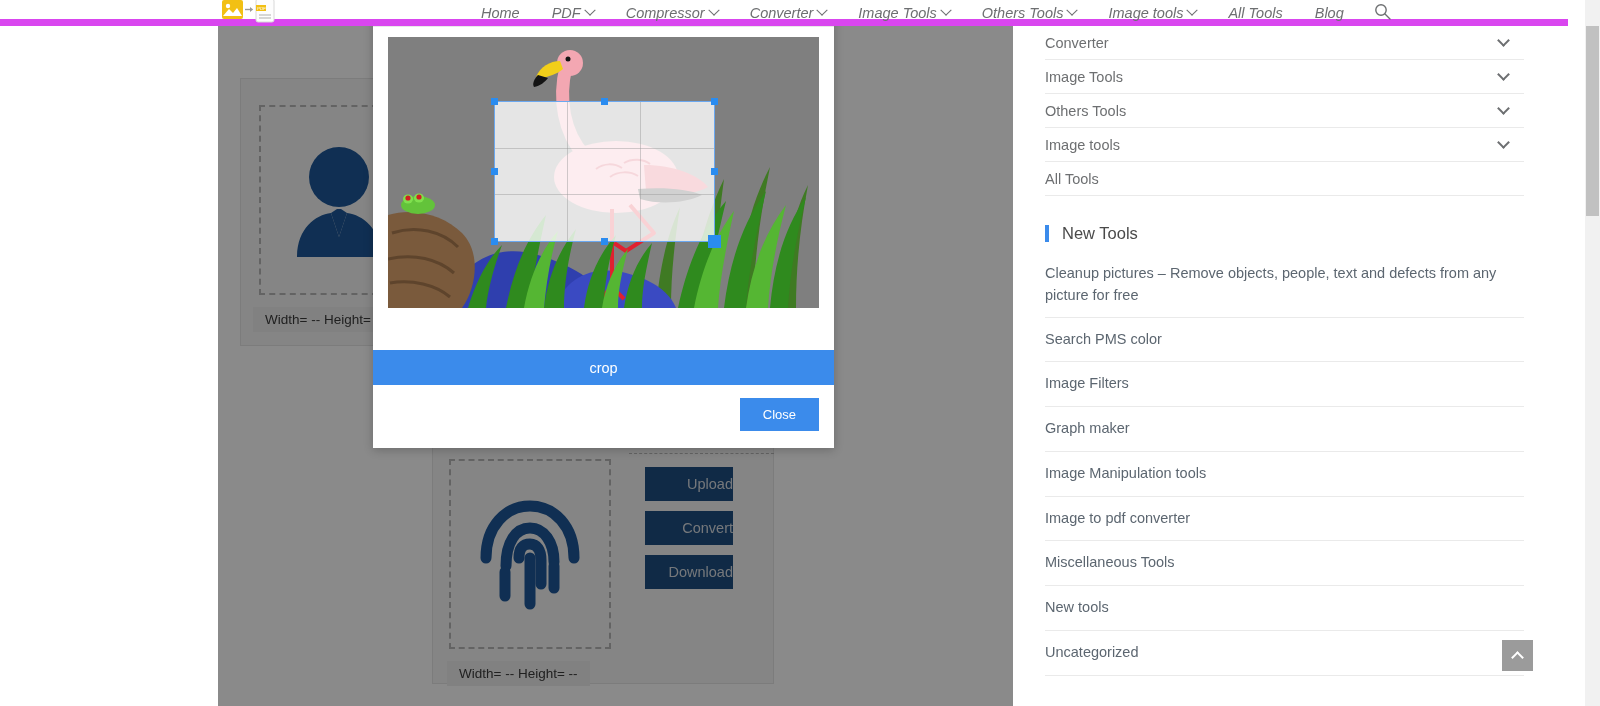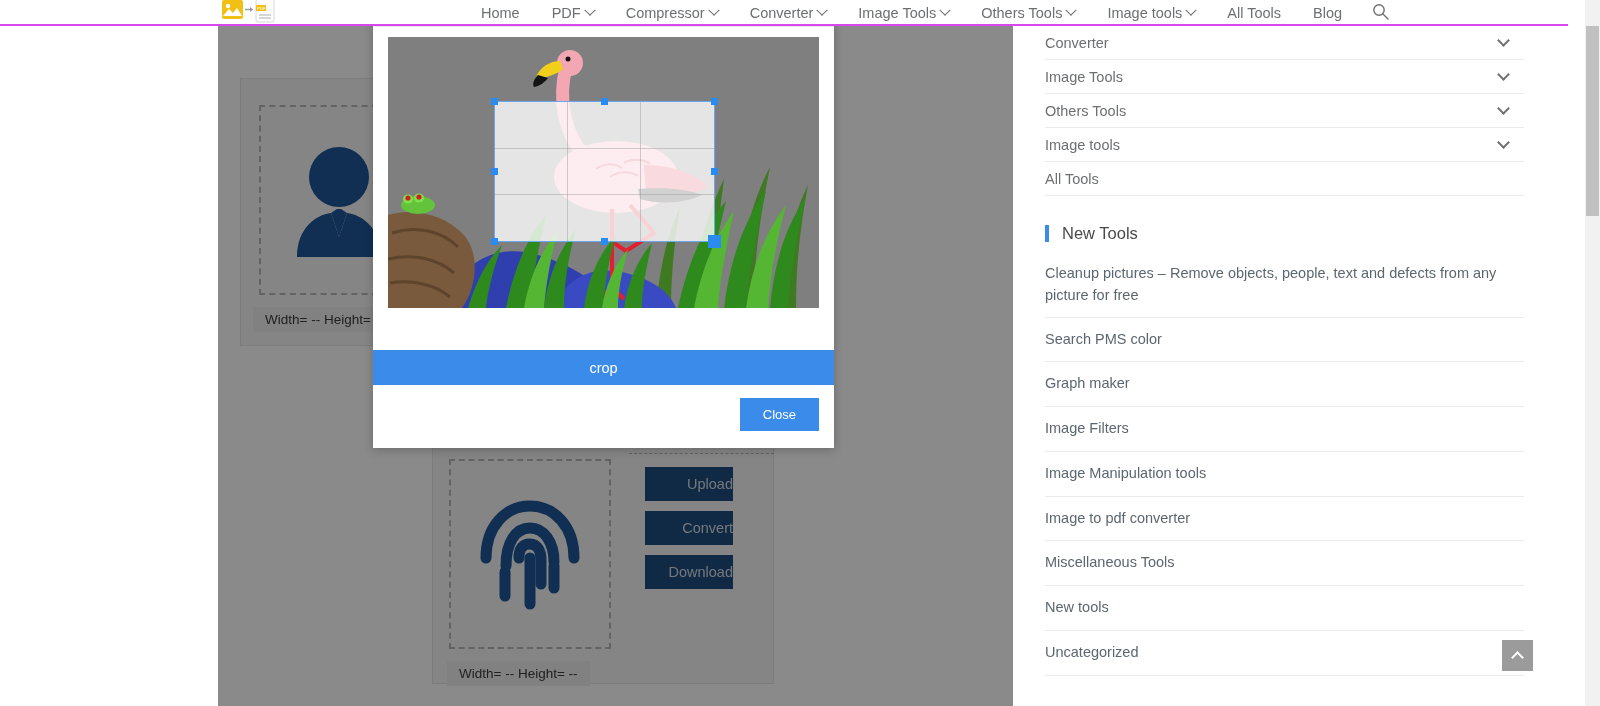--- a/index.html
+++ b/index.html
@@ -9,21 +9,22 @@
     overflow: hidden;
     font-family: "Liberation Sans", sans-serif;
     background: #ffffff;
   }
   .page { position: relative; width: 1600px; height: 706px; background:#fff; }
 
   
   .topnav {
     position: absolute; top: 0; left: 0; width: 1568px; height: 26px;
     background: #ffffff; z-index: 60;
-    border-bottom: 2px solid #d946ef;
+    border-bottom: 7px solid #d946ef;
+    font-style: italic;
   }
   .logo {
     position: absolute; left: 220px; top: -4px;
     width: 62px; height: 30px;
   }
   .logo svg { display:block; }
   .nav-items {
     position: absolute; left: 465px; top: 0; height: 26px;
     display: flex; align-items: center; gap: 0px;
   }
@@ -418,22 +419,22 @@
       <span>All Tools</span>
     </div>
 
     <div class="sb-heading">
       <span class="bar"></span>
       <span>New Tools</span>
     </div>
     <div class="sb-link tall">Cleanup pictures – Remove objects, people, text and defects from any picture for free</div>
     <div class="sb-link">Search PMS color</div>
 
+    <div class="sb-link">Image Filters</div>
     <div class="sb-link">Graph maker</div>
-    <div class="sb-link">Image Filters</div>
     <div class="sb-link">Image Manipulation tools</div>
     <div class="sb-link">Image to pdf converter</div>
     <div class="sb-link">Miscellaneous Tools</div>
     <div class="sb-link">New tools</div>
     <div class="sb-link">Uncategorized</div>
   </div>
 
   <div class="scrollbar-track"></div>
   <div class="scrollbar-thumb"></div>
   <div class="to-top">

